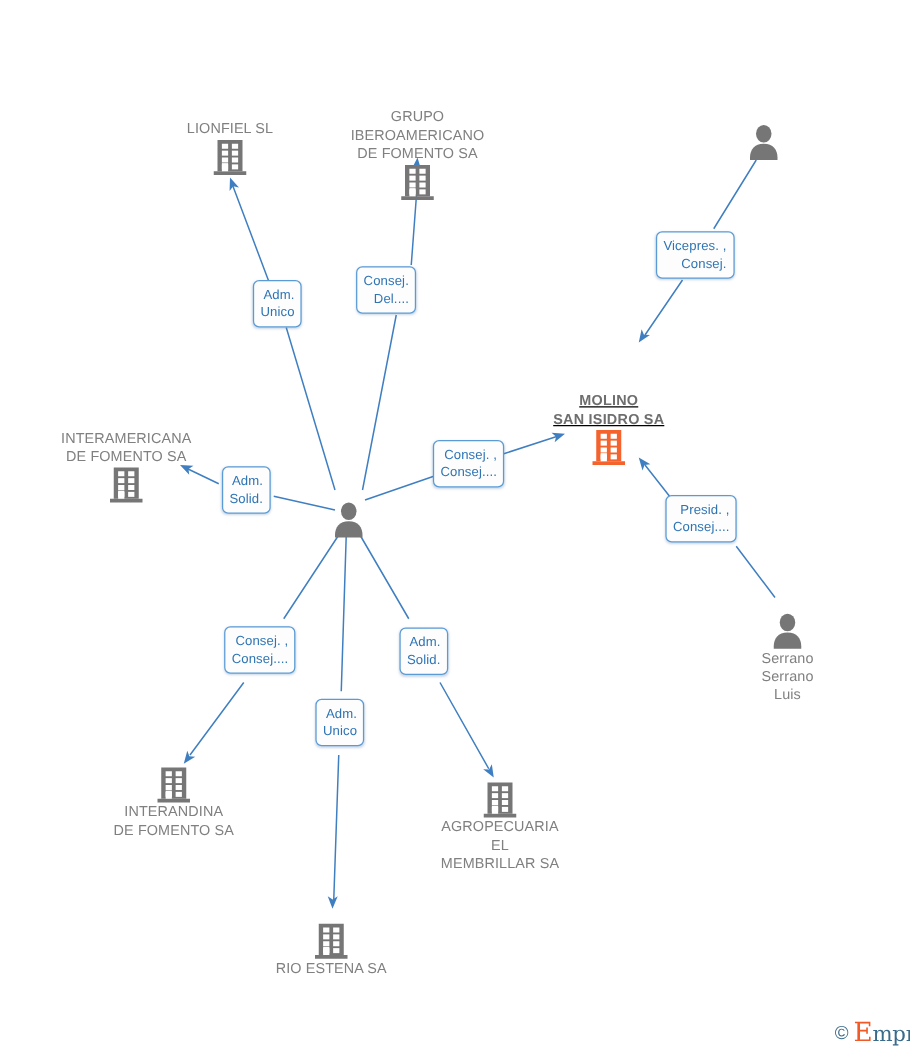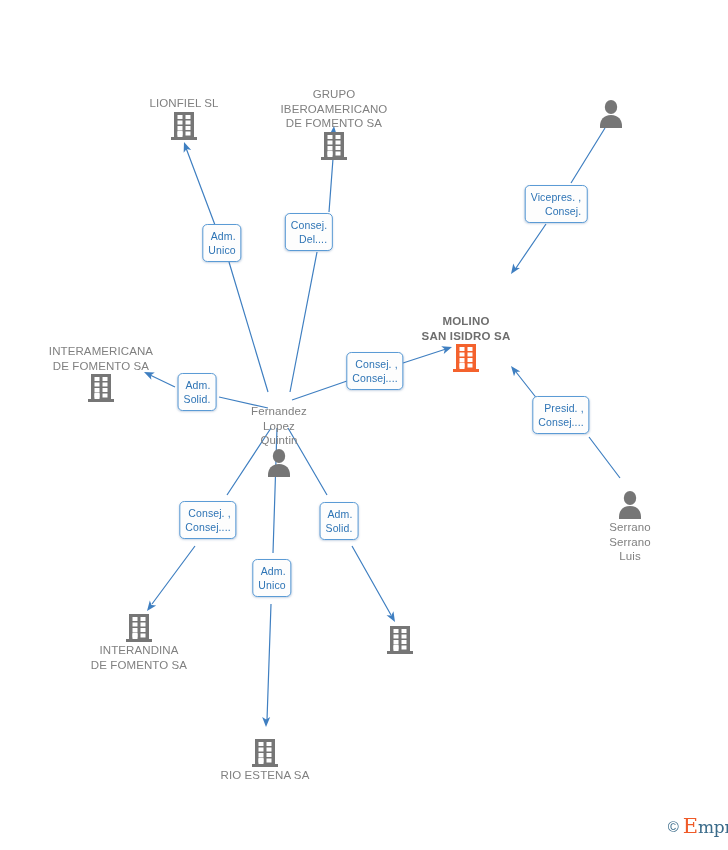--- a/index.html
+++ b/index.html
@@ -180,43 +180,40 @@
               <rect x="7.5" y="15" width="5" height="4" fill="#ffffff"></rect>
               <rect x="7.5" y="20.5" width="5" height="4" fill="#ffffff"></rect>
               <rect x="15.5" y="4" width="5" height="4" fill="#ffffff"></rect>
               <rect x="15.5" y="9.5" width="5" height="4" fill="#ffffff"></rect>
               <rect x="15.5" y="15" width="5" height="4" fill="#ffffff"></rect>
               <rect x="15.5" y="20.5" width="5" height="4" fill="#ffffff"></rect>
               <rect x="7.5" y="19.5" width="5" height="6.5" fill="#ffffff"></rect>
             </g>
           </svg></span>
       </div>
-      <div class="node above focal" style="left: 466px; top: 311px;">
+      <div class="node above focal" style="left: 487px; top: 311px; text-decoration: underline;">
         <div class="label">MOLINO
 SAN ISIDRO SA</div>
         <span class="glyph"><svg width="28" height="30" viewBox="0 0 28 30">
             <g fill="#f4622d">
               <rect x="4" y="1" width="20" height="25"></rect>
               <rect x="1" y="26" width="26" height="3"></rect>
               <rect x="7.5" y="4" width="5" height="4" fill="#ffffff"></rect>
               <rect x="7.5" y="9.5" width="5" height="4" fill="#ffffff"></rect>
               <rect x="7.5" y="15" width="5" height="4" fill="#ffffff"></rect>
               <rect x="7.5" y="20.5" width="5" height="4" fill="#ffffff"></rect>
               <rect x="15.5" y="4" width="5" height="4" fill="#ffffff"></rect>
               <rect x="15.5" y="9.5" width="5" height="4" fill="#ffffff"></rect>
               <rect x="15.5" y="15" width="5" height="4" fill="#ffffff"></rect>
               <rect x="15.5" y="20.5" width="5" height="4" fill="#ffffff"></rect>
               <rect x="7.5" y="19.5" width="5" height="6.5" fill="#ffffff"></rect>
             </g>
           </svg></span>
       </div>
       <div class="node above" style="left: 279px; top: 401px;">
-        <div class="label">Fernandez
-Lopez
-Quintin</div>
         <span class="glyph"><svg width="26" height="30" viewBox="0 0 26 30">
             <g fill="#767676">
               <ellipse cx="13" cy="8" rx="6.2" ry="7"></ellipse>
               <path d="M13,16 C20.5,16 24,21 24,27 L24,29 L2,29 L2,27 C2,21 5.5,16 13,16 Z"></path>
             </g>
           </svg></span>
       </div>
       <div class="node below" style="left: 630px; top: 487px;">
         <span class="glyph"><svg width="26" height="30" viewBox="0 0 26 30">
             <g fill="#767676">
@@ -256,20 +253,23 @@
               <rect x="7.5" y="9.5" width="5" height="4" fill="#ffffff"></rect>
               <rect x="7.5" y="15" width="5" height="4" fill="#ffffff"></rect>
               <rect x="7.5" y="20.5" width="5" height="4" fill="#ffffff"></rect>
               <rect x="15.5" y="4" width="5" height="4" fill="#ffffff"></rect>
               <rect x="15.5" y="9.5" width="5" height="4" fill="#ffffff"></rect>
               <rect x="15.5" y="15" width="5" height="4" fill="#ffffff"></rect>
               <rect x="15.5" y="20.5" width="5" height="4" fill="#ffffff"></rect>
               <rect x="7.5" y="19.5" width="5" height="6.5" fill="#ffffff"></rect>
             </g>
           </svg></span>
+        <div class="label">AGROPECUARIA
+EL
+MEMBRILLAR SA</div>
       </div>
       <div class="node below" style="left: 265px; top: 735px;">
         <span class="glyph"><svg width="28" height="30" viewBox="0 0 28 30">
             <g fill="#767676">
               <rect x="4" y="1" width="20" height="25"></rect>
               <rect x="1" y="26" width="26" height="3"></rect>
               <rect x="7.5" y="4" width="5" height="4" fill="#ffffff"></rect>
               <rect x="7.5" y="9.5" width="5" height="4" fill="#ffffff"></rect>
               <rect x="7.5" y="15" width="5" height="4" fill="#ffffff"></rect>
               <rect x="7.5" y="20.5" width="5" height="4" fill="#ffffff"></rect>

